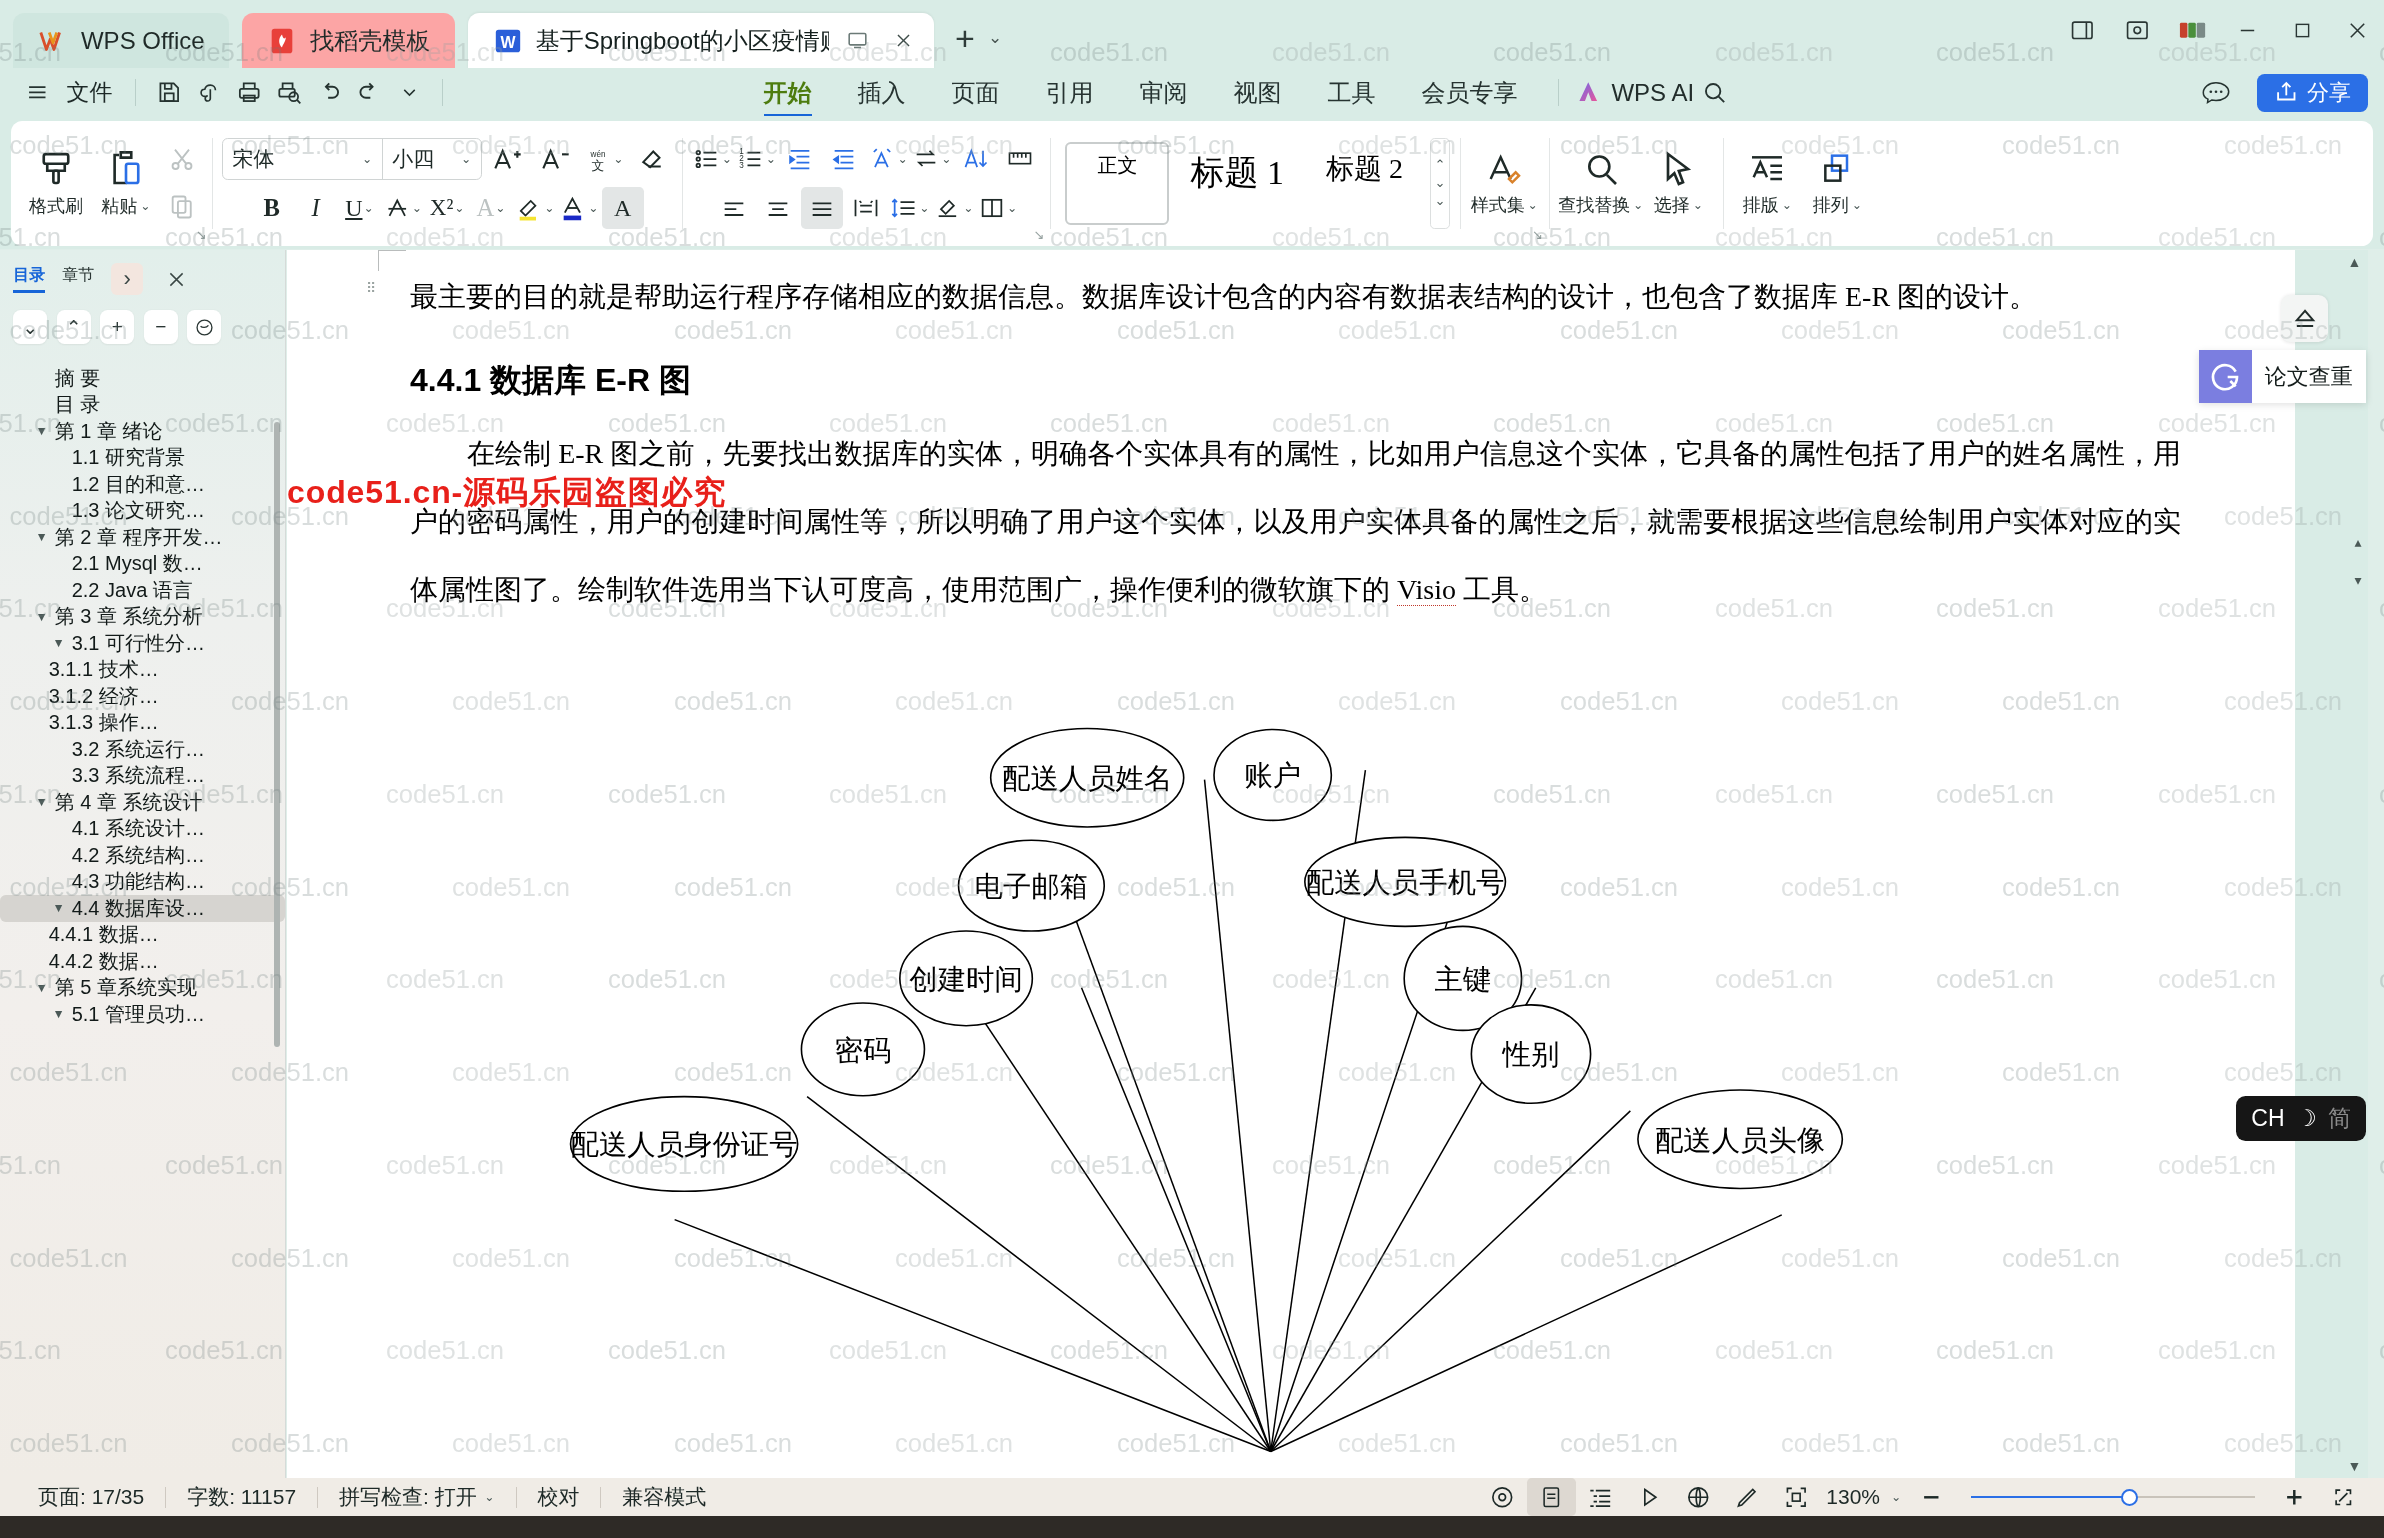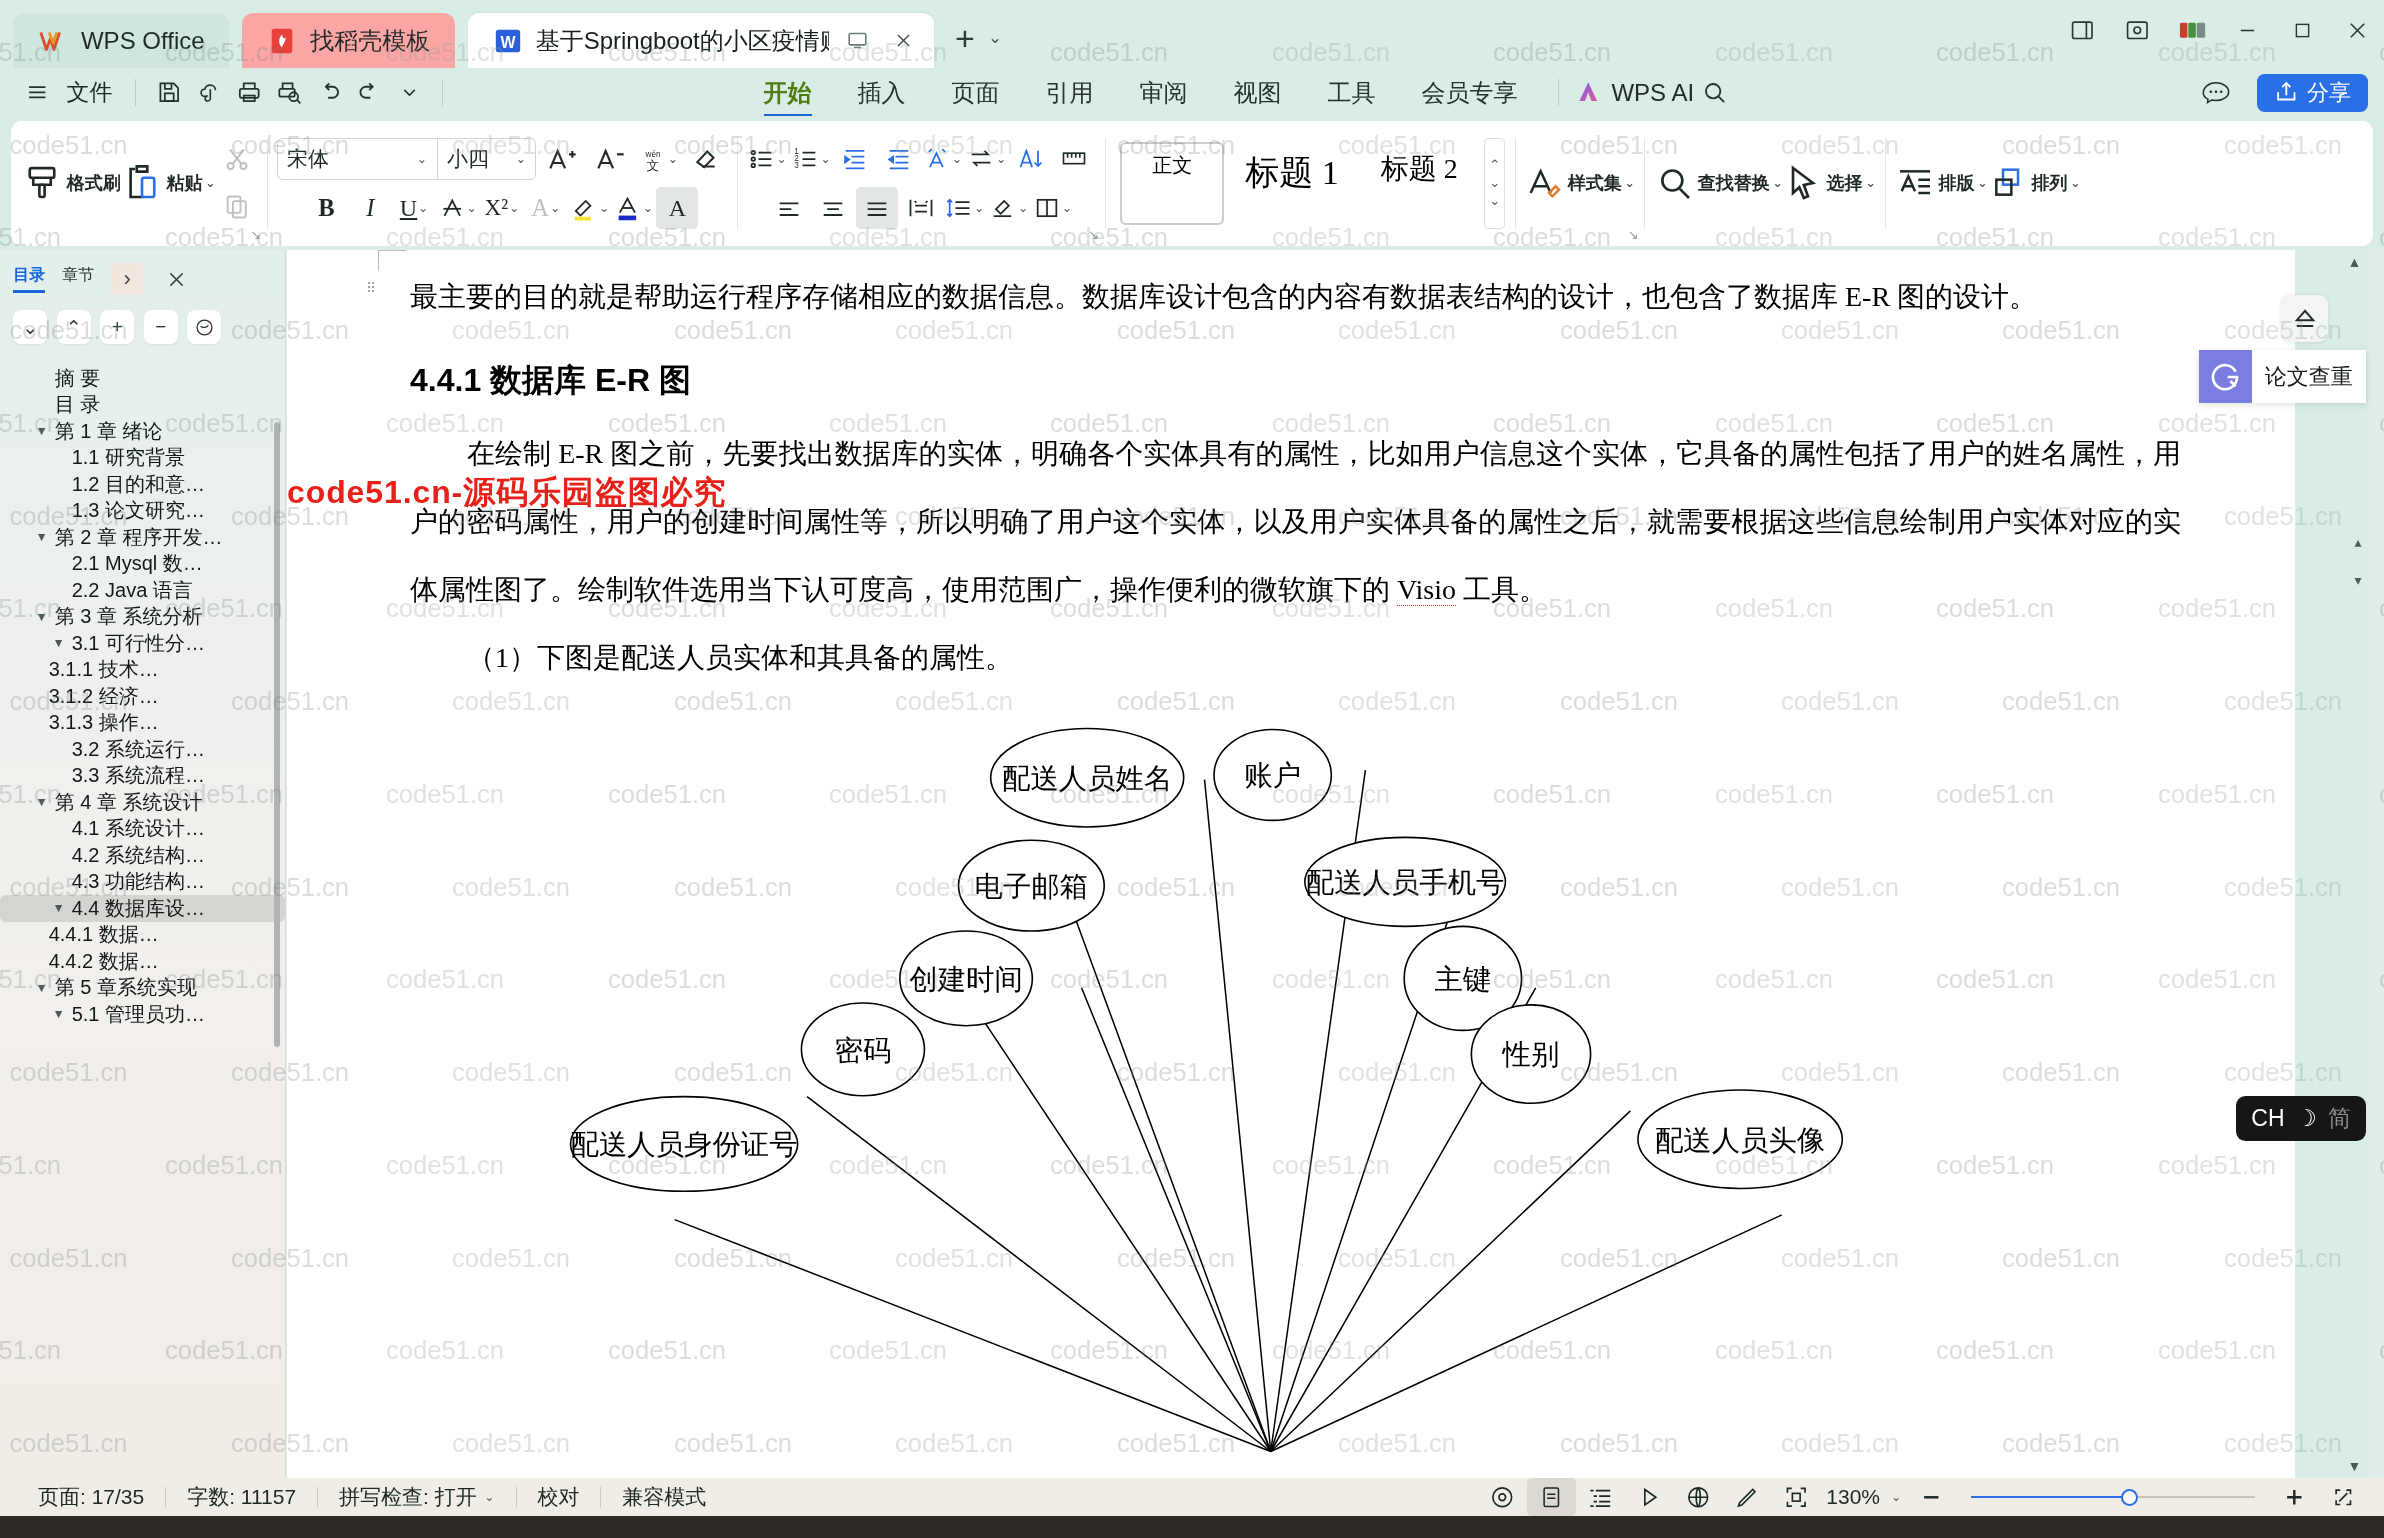--- a/index.html
+++ b/index.html
@@ -71,22 +71,22 @@
   }
   .ribbon-inner {
     position: absolute; left: 11.4px; top: 3.8px; width: 2362px; height: 125px;
     background: #fff; border-radius: 11.4px;
     display: flex; align-items: stretch;
   }
   .rgroup { display: flex; align-items: center; position: relative; padding: 0 9.5px; }
   .rgroup + .rgroup::before { content:""; position:absolute; left:0; top: 17px; bottom: 17px; width:0.9px; background:#e3e6e6; }
   .rcol { display: flex; flex-direction: column; align-items: center; justify-content: center; }
   .bigbtn {
-    display: flex; flex-direction: row; align-items: center; justify-content: center;
-    min-width: 70px; height: 104px; gap: 3.8px; font-size: 18px; color: #1f2a28; font-weight: bold;
+    display: flex; flex-direction: column; align-items: center; justify-content: center;
+    min-width: 70px; height: 104px; gap: 3.8px; font-size: 18px; color: #1f2a28;
   }
   .bigbtn .lbl { display: flex; align-items: center; gap: 2.8px; white-space: nowrap; }
   .smallcaret { font-size: 12.3px; color: #4b5957; }
 
   .fontbox { display: flex; align-items: center; border: 0.9px solid #d0d4d4; border-radius: 5.7px; height: 42px; overflow: hidden; }
   .fontname { width: 159px; display: flex; align-items: center; justify-content: space-between; padding: 0 9.5px; font-size: 21px; color: #1d2927; }
   .fontdiv { width: 0.9px; height: 42px; background: #d0d4d4; }
   .fontsize { width: 98px; display: flex; align-items: center; justify-content: space-between; padding: 0 9.5px; font-size: 21px; color: #1d2927; }
 
   .iconbtn { width: 42px; height: 42px; display: flex; align-items: center; justify-content: center; color: #1f2a28; position: relative; }
@@ -843,21 +843,20 @@
 
   <div class="docarea">
     <div class="page">
       <div class="corner-tl"></div>
       <div class="mark-handle">⠿</div>
 
       <div class="page-content">
         <p class="para">最主要的目的就是帮助运行程序存储相应的数据信息。数据库设计包含的内容有数据表结构的设计，也包含了数据库 E-R 图的设计。</p>
         <h3 class="h3">4.4.1 数据库 E-R 图</h3>
         <p class="para indent"><span>在绘制 E-R 图之前，先要找出数据库的实体，明确各个实体具有的属性，比如用户信息这个实体，它具备的属性包括了用户的姓名属性，用户的密码属性，用户的创建时间属性等，所以明确了用户这个实体，以及用户实体具备的属性之后，就需要根据这些信息绘制用户实体对应的实体属性图了。绘制软件选用当下认可度高，使用范围广，操作便利的微软旗下的 </span><span class="visio-u">Visio</span><span> 工具。</span></p>
-        <p class="para indent">（1）下图是配送人员实体和其具备的属性。</p>
       </div>
 
       <svg class="ersvg" width="1514" height="814" viewBox="0 0 1600 860">
         <g fill="none" stroke="#000" stroke-width="1.6">
           <line x1="860" y1="830" x2="660" y2="340"></line>
           <line x1="860" y1="830" x2="790" y2="120"></line>
           <line x1="860" y1="830" x2="640" y2="230"></line>
           <line x1="860" y1="830" x2="520" y2="320"></line>
           <line x1="860" y1="830" x2="370" y2="455"></line>
           <line x1="860" y1="830" x2="230" y2="585"></line>

